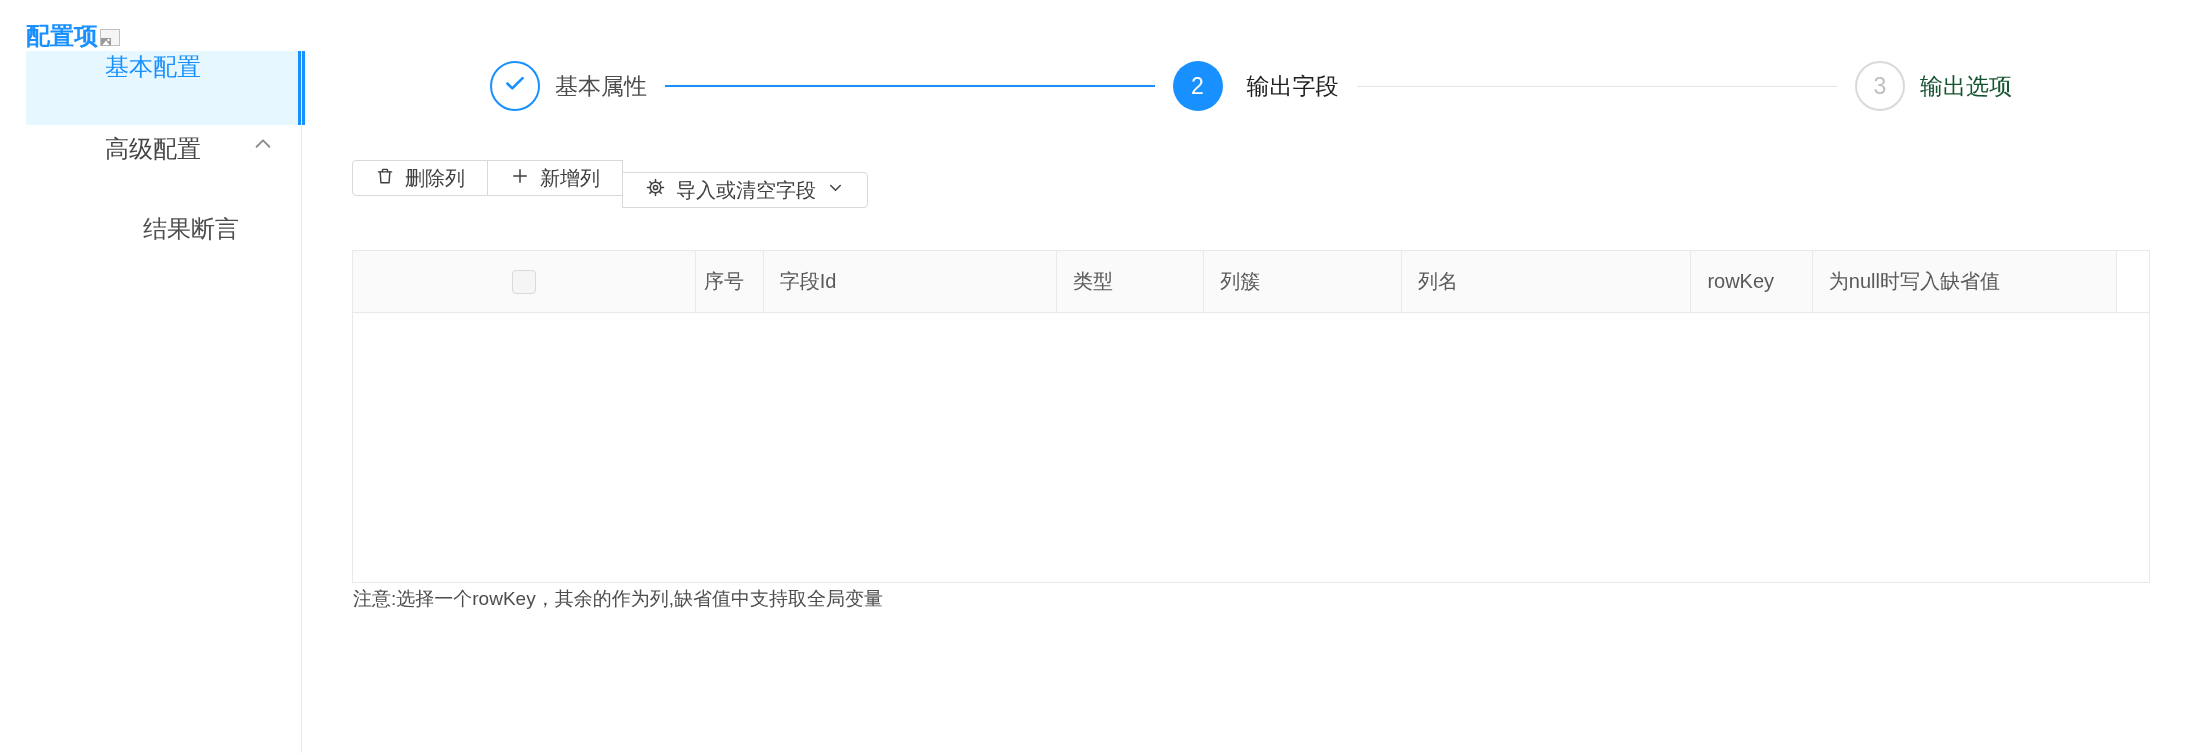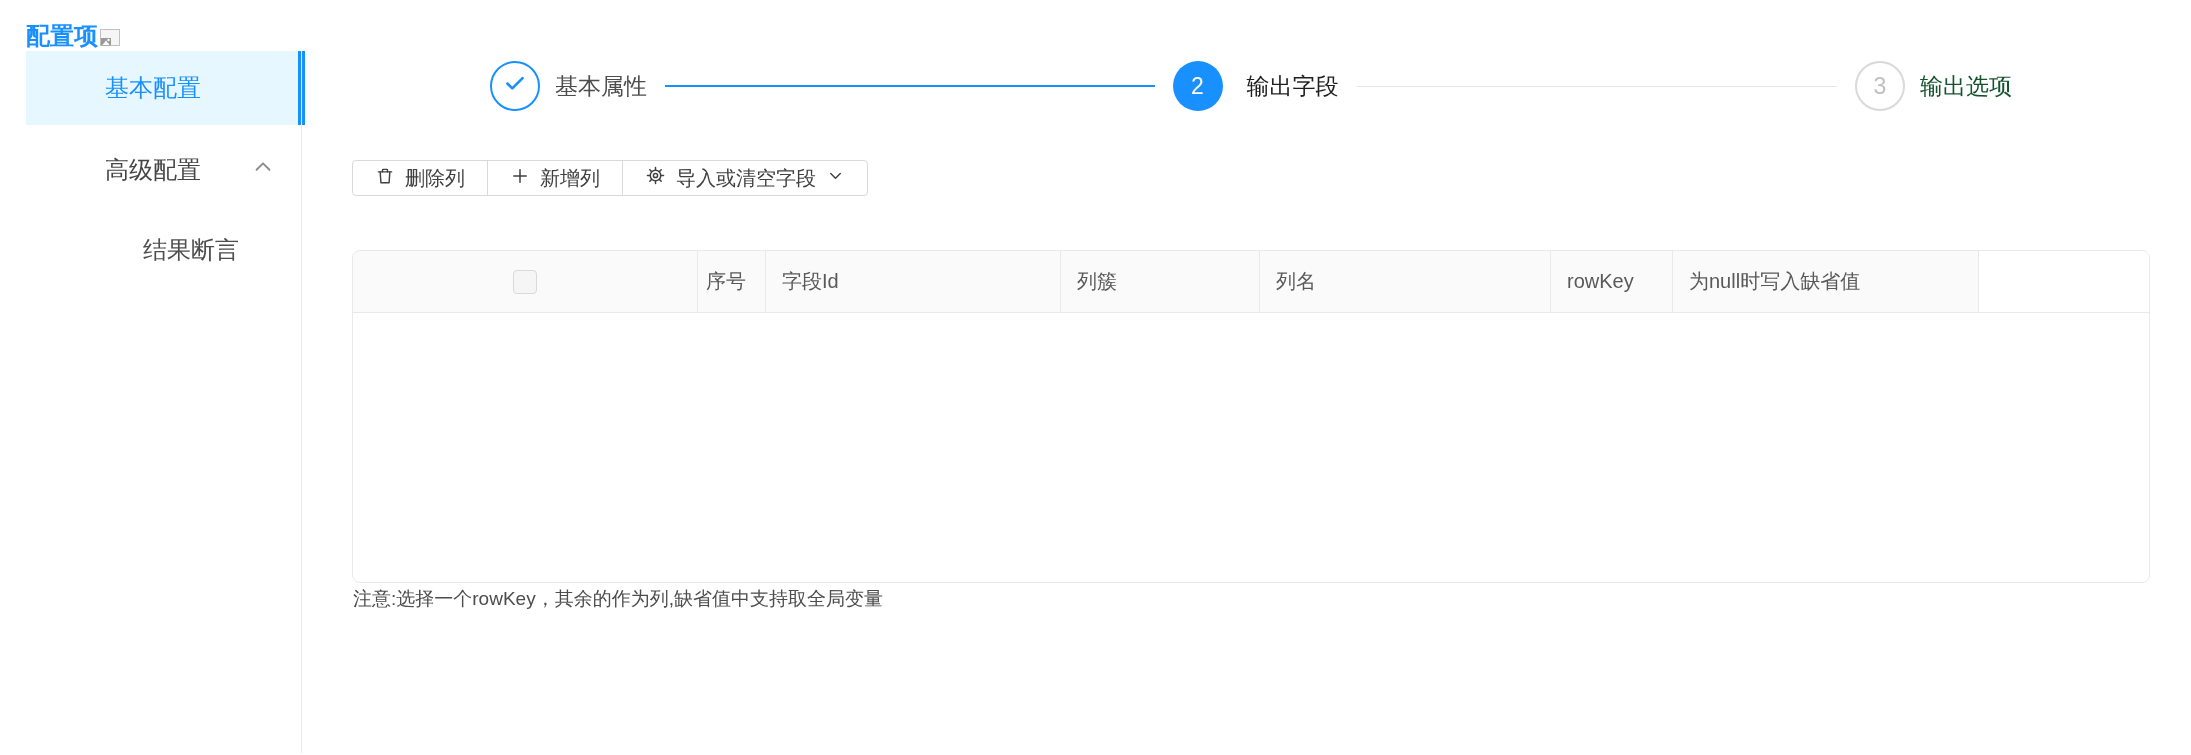--- a/index.html
+++ b/index.html
@@ -15,21 +15,21 @@
     position:absolute; left:26px; top:20px;
     display:flex; align-items:flex-end; gap:2px;
     font-size:24px; font-weight:700; color:#1890ff;
   }
   .sidebar-divider {
     position:absolute; left:301px; top:51px; width:1px; height:702px;
     background:#e9e9e9;
   }
   .side-item {
     position:absolute; left:26px; width:276px; height:74px;
-    display:flex; align-items:center; font-size:24px; cursor:pointer;
+    display:flex; align-items:flex-start; font-size:24px; cursor:pointer;
   }
   .side-item.active {
     top:51px; background:#e6f7ff; color:#1890ff; padding-left:79px;
   }
   .active-bar {
     position:absolute; left:298px; top:51px; width:7px; height:74px;
     background:#1890ff;
   }
   .side-item.advanced {
     top:133px; color:#454545; padding-left:79px; padding-right:28px;
@@ -65,27 +65,27 @@
   
   .toolbar { position:absolute; left:352px; top:160px; display:flex; }
   .btn {
     height:36px; border:1px solid #d9d9d9; background:#fff;
     display:flex; align-items:center; justify-content:center; gap:10px;
     font-size:20px; color:#404040; padding:0 22px; cursor:pointer;
     white-space:nowrap;
   }
   .btn + .btn { margin-left:-1px; }
   .btn:first-child { border-radius:4px 0 0 4px; }
-  .btn:last-child  { border-radius:0 4px 4px 0; }
+  .btn:last-child  { border-radius:0 4px 4px 0;margin-top:12px; }
   .btn svg { flex:0 0 auto; }
 
   
   .table {
     position:absolute; left:352px; top:250px; width:1798px; height:333px;
-    border:1px solid #e9e9e9; border-radius:8px; overflow:hidden;
+    border:1px solid #e9e9e9; border-radius:0; overflow:hidden;
   }
   .thead {
     display:flex; height:62px; background:#fafafa;
     border-bottom:1px solid #e9e9e9;
   }
   .th {
     border-right:1px solid #e9e9e9;
     display:flex; align-items:center; padding:0 16px;
     font-size:20px; color:#595959; font-weight:500; white-space:nowrap;
     overflow:hidden;
@@ -216,20 +216,21 @@
   </button>
 </div>
 
 <div class="table">
   <div class="thead">
     <div class="th c0">
       <span class="checkbox"></span>
     </div>
     <div class="th c1">序号</div>
     <div class="th c2">字段Id</div>
+    <div class="th c3">类型</div>
     <div class="th c4">列簇</div>
     <div class="th c5">列名</div>
     <div class="th c6">rowKey</div>
     <div class="th c7">为null时写入缺省值</div>
     <div class="th gutter"></div>
   </div>
 </div>
 
 <div class="note">注意:选择一个rowKey，其余的作为列,缺省值中支持取全局变量</div>
 

